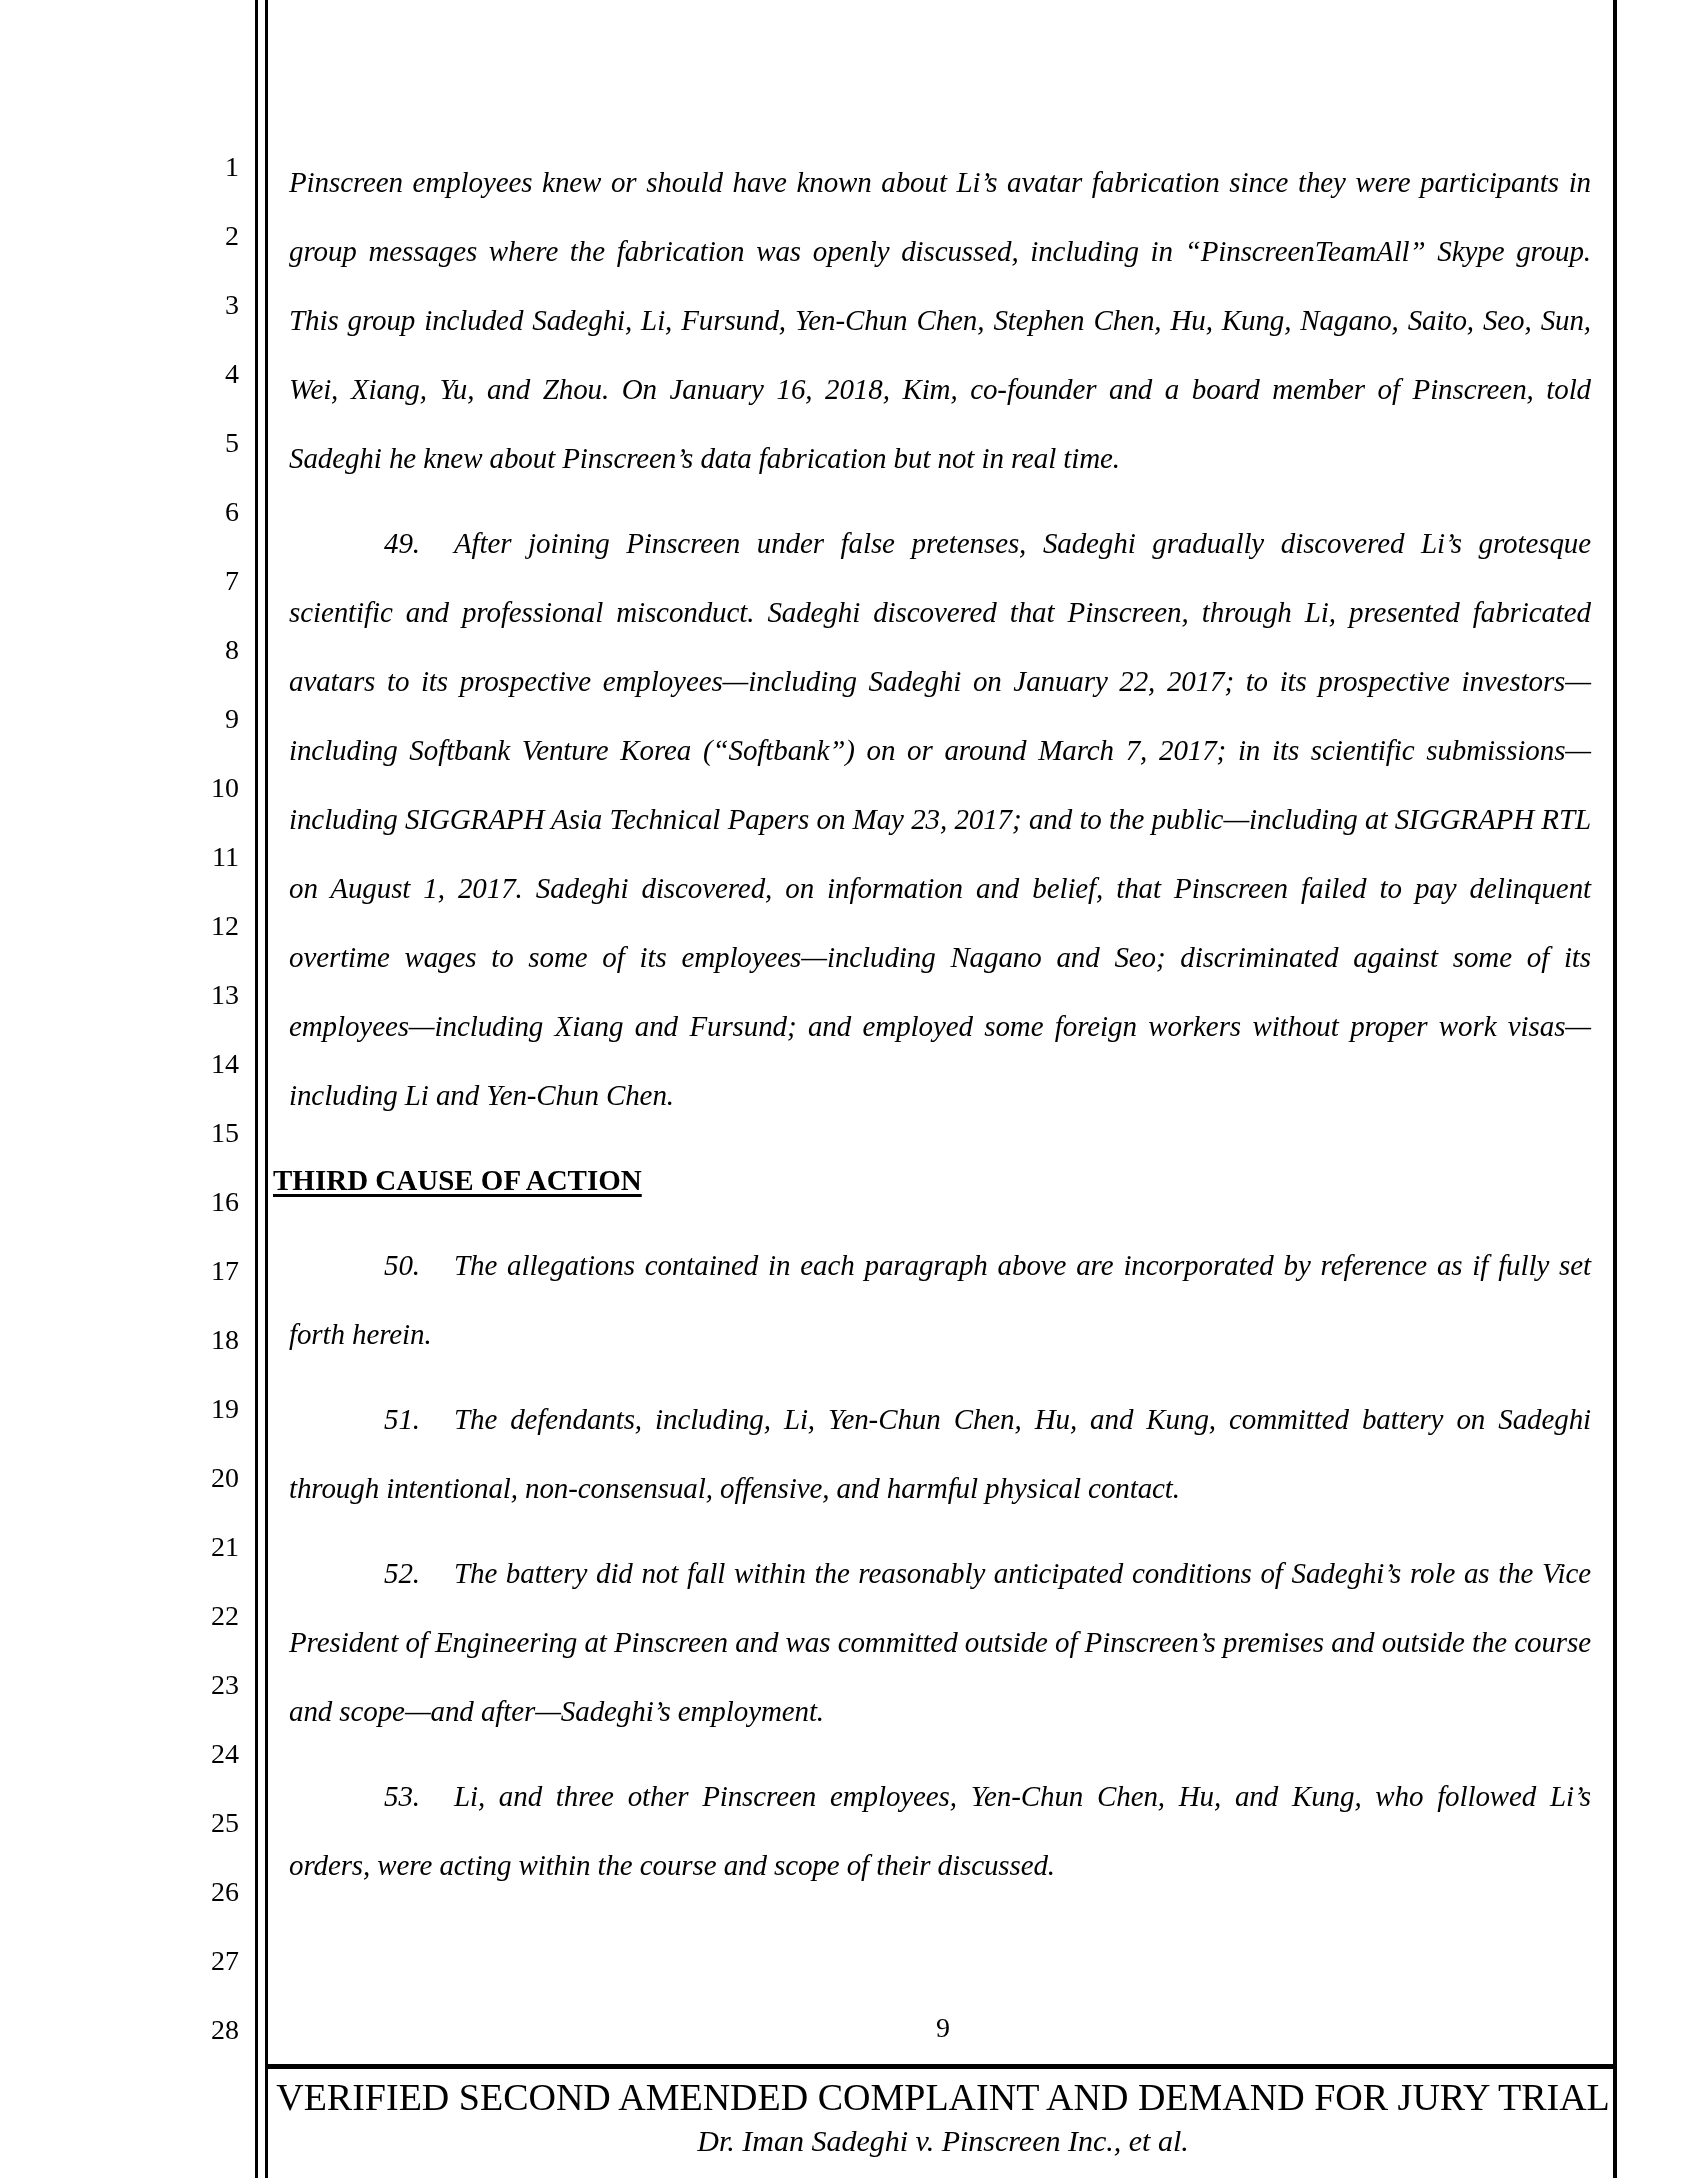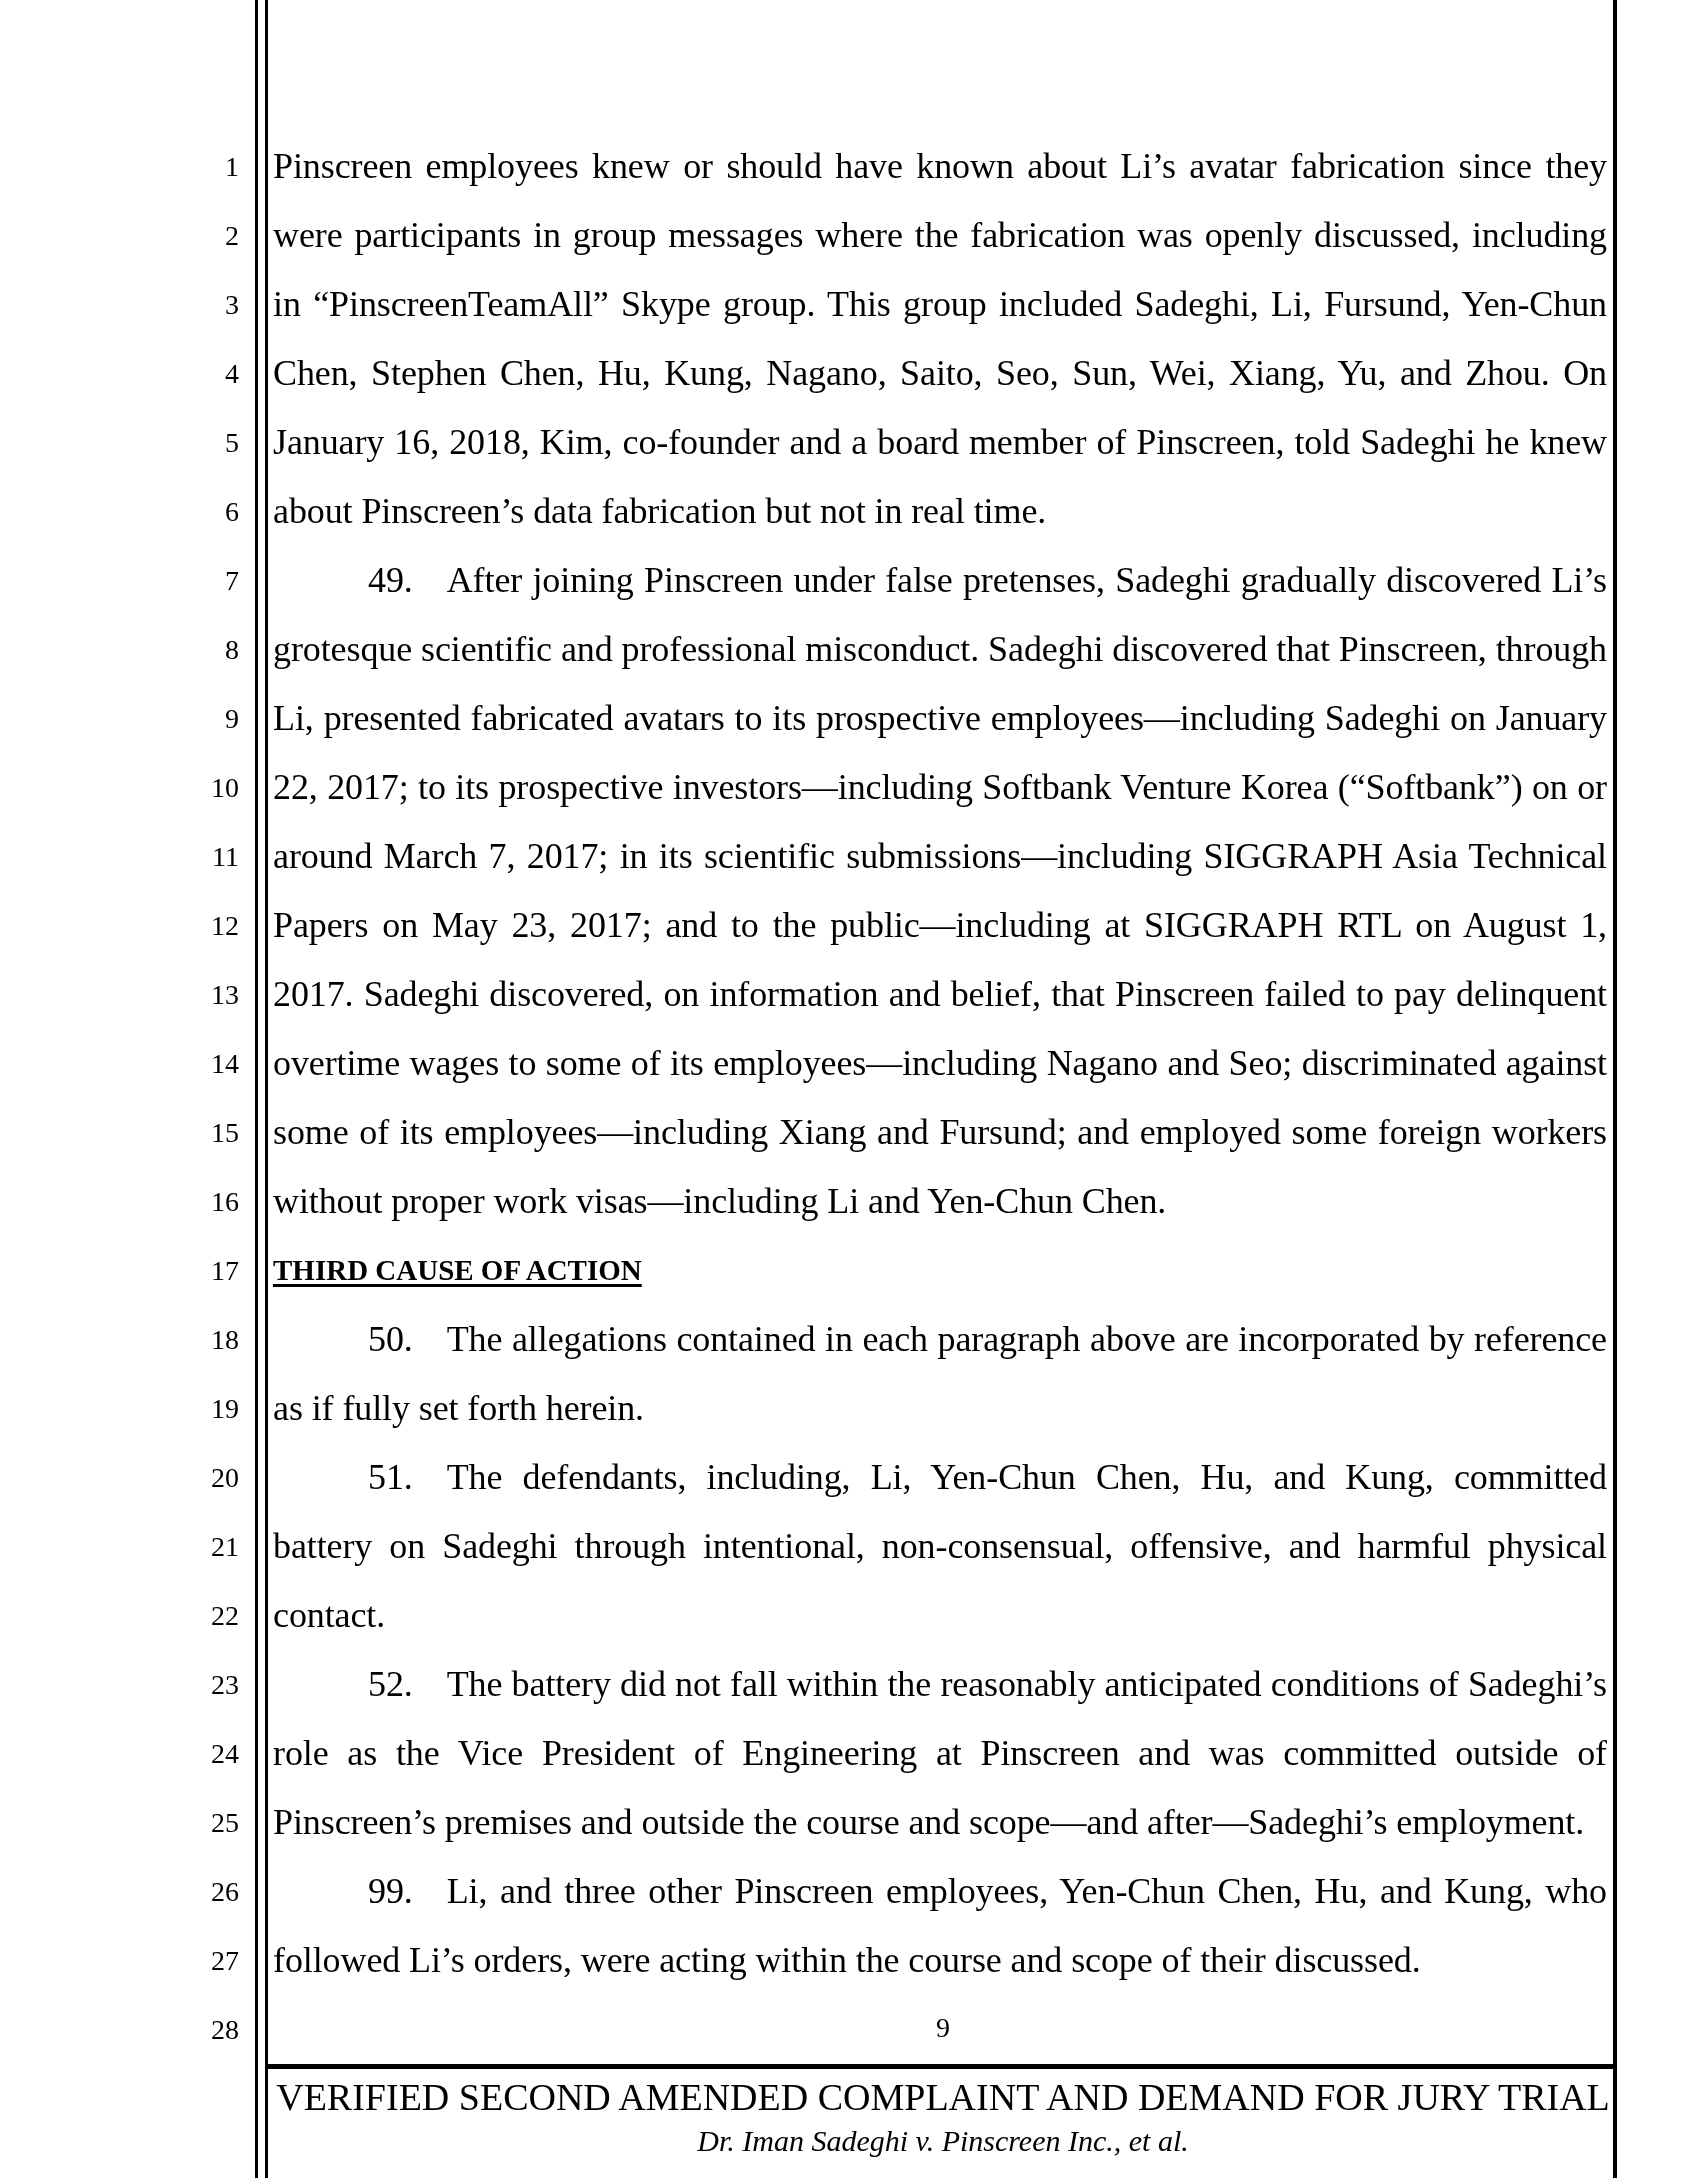--- a/index.html
+++ b/index.html
@@ -48,28 +48,29 @@
 
   
   .body-col {
     position: absolute;
     left: 273px;
     top: 132px;
     width: 1334px;
   }
 
   p.para {
-    margin: 0;
-    font-size: 36px;
+    margin: 16px;
+    font-size: 29px;
     line-height: 69px;
     text-align: justify;
     text-justify: inter-word;
     text-indent: 0;
     color: #000;
     letter-spacing: -0.1px;
+    font-style: italic;
   }
   p.para.indented {
     text-indent: 95px;
   }
   p.para::after {
     
     content: "";
     display: inline;
   }
 
@@ -177,21 +178,21 @@
     <div class="heading underline">THIRD CAUSE OF ACTION</div>
 
 
 
     <p class="para indented"><span>50.</span><span style="display:inline-block;width:34px"></span><span>The allegations contained in each paragraph above are incorporated by reference as if fully set forth herein.</span></p>
 
     <p class="para indented"><span>51.</span><span style="display:inline-block;width:34px"></span><span>The defendants, including, Li, Yen-Chun Chen, Hu, and Kung, committed battery on Sadeghi through intentional, non-consensual, offensive, and harmful physical contact.</span></p>
 
     <p class="para indented"><span>52.</span><span style="display:inline-block;width:34px"></span><span>The battery did not fall within the reasonably anticipated conditions of Sadeghi’s role as the Vice President of Engineering at Pinscreen and was committed outside of Pinscreen’s premises and outside the course and scope—and after—Sadeghi’s employment.</span></p>
 
-    <p class="para indented"><span>99.</span><span style="display:inline-block;width:34px"></span><span>Li, and three other Pinscreen employees, Yen-Chun Chen, Hu, and Kung, who followed Li’s orders, were acting within the course and scope of their discussed.</span></p>
+    <p class="para indented"><span>53.</span><span style="display:inline-block;width:34px"></span><span>Li, and three other Pinscreen employees, Yen-Chun Chen, Hu, and Kung, who followed Li’s orders, were acting within the course and scope of their discussed.</span></p>
 
   </div>
 
   <div class="page-number">9</div>
 
   <div class="footer-rule"></div>
 
   <div class="footer-title">VERIFIED SECOND AMENDED COMPLAINT AND DEMAND FOR JURY TRIAL</div>
 
   <div class="footer-sub">Dr. Iman Sadeghi v. Pinscreen Inc., et al.</div>

